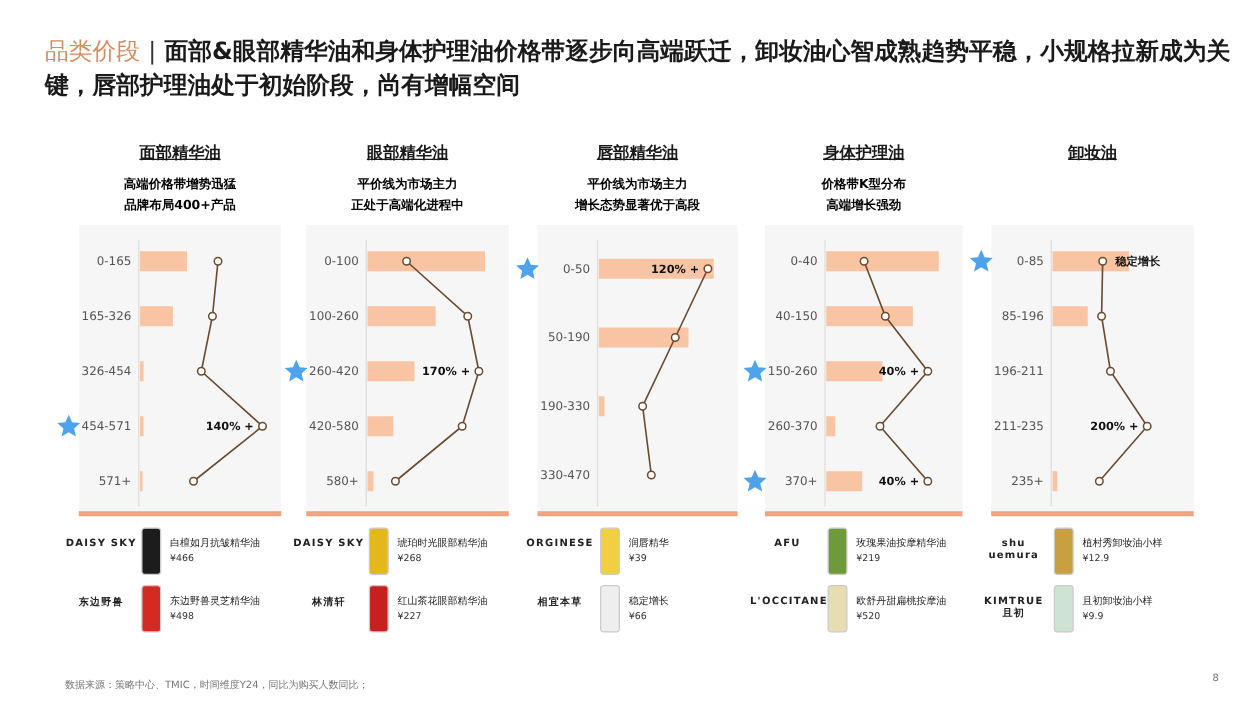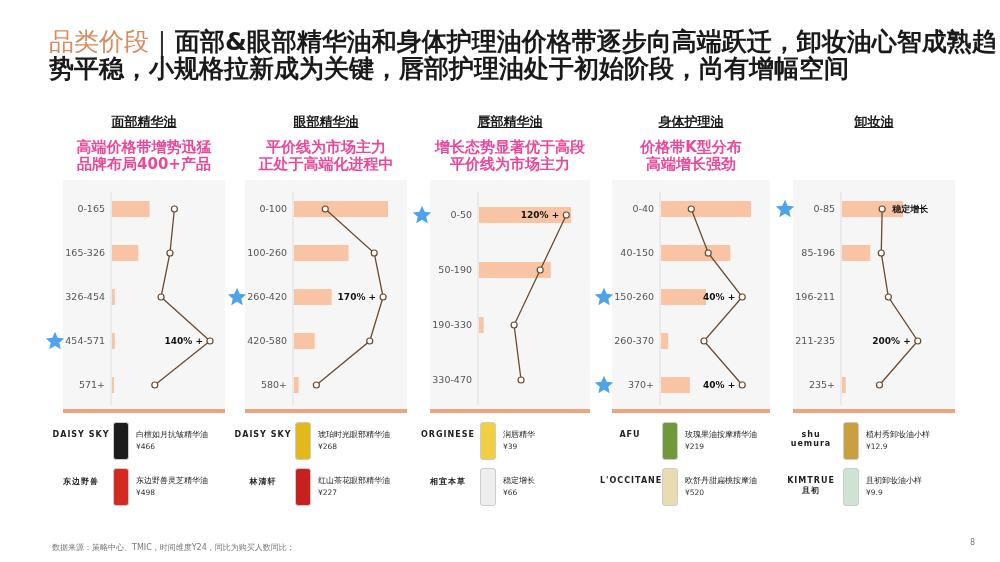--- a/index.html
+++ b/index.html
@@ -1,22 +1,22 @@
 <!DOCTYPE html>
 <html><head>
 <meta charset="utf-8">
 <style>
   html,body{margin:0;padding:0;background:#fff;}
   body{width:1000px;height:562px;position:relative;overflow:hidden;font-family:"DejaVu Sans","Liberation Sans",sans-serif;color:#1a1a1a;}
-  .title{position:absolute;left:36px;top:28px;width:950px;font-size:25px;line-height:27px;font-weight:bold;color:#1a1a1a;margin-left:13px;}
+  .title{position:absolute;left:36px;top:28px;width:950px;font-size:19px;line-height:27px;font-weight:bold;color:#1a1a1a;}
   .title .tag{color:#d98a5f;font-weight:normal;}
   .title .sep{font-weight:normal;color:#333;}
   .col-head{position:absolute;text-align:center;width:180px;}
   .col-name{font-size:13px;font-weight:bold;text-decoration:underline;color:#1a1a1a;}
-  .col-sub{font-size:15px;font-weight:bold;color:#ec4899;line-height:17px;margin-top:8px;}
+  .col-sub{font-size:10px;font-weight:bold;color:#000000;line-height:17px;margin-top:8px;}
   .panel{position:absolute;top:180px;height:229px;background:#f6f6f6;border-bottom:4px solid #eea47e;}
   .panel svg{position:absolute;left:0;top:0;}
   .lbl{font-size:9.5px;fill:#555;font-family:"DejaVu Sans",sans-serif;}
   .ann{font-size:9px;font-weight:bold;fill:#111;font-family:"DejaVu Sans",sans-serif;}
   .star{position:absolute;width:20px;height:20px;}
   .prod{position:absolute;height:36px;width:185px;}
   .brand{position:absolute;left:0;top:8px;width:60px;text-align:center;font-size:8px;font-weight:bold;letter-spacing:1px;color:#222;}
   .bottle{position:absolute;left:62px;top:0;width:14px;height:36px;border-radius:3px;}
   .pname{position:absolute;left:85px;top:7px;font-size:8px;color:#222;white-space:nowrap;}
   .price{position:absolute;left:85px;top:20px;font-size:7.5px;color:#333;}
@@ -43,22 +43,22 @@
     <div class="col-head" style="left: 236px; top: 113px;">
       <div class="col-name">眼部精华油</div>
   <div class="col-sub">
         <div>平价线为市场主力</div>
         <div>正处于高端化进程中</div>
       </div>
     </div>
     <div class="col-head" style="left: 420px; top: 113px;">
       <div class="col-name">唇部精华油</div>
   <div class="col-sub">
+        <div>平价线为市场主力</div>
         <div>增长态势显著优于高段</div>
-        <div>平价线为市场主力</div>
       </div>
     </div>
     <div class="col-head" style="left: 601px; top: 113px;">
       <div class="col-name">身体护理油</div>
   <div class="col-sub">
         <div>价格带K型分布</div>
         <div>高端增长强劲</div>
       </div>
     </div>
     <div class="col-head" style="left: 784px; top: 113px;">

